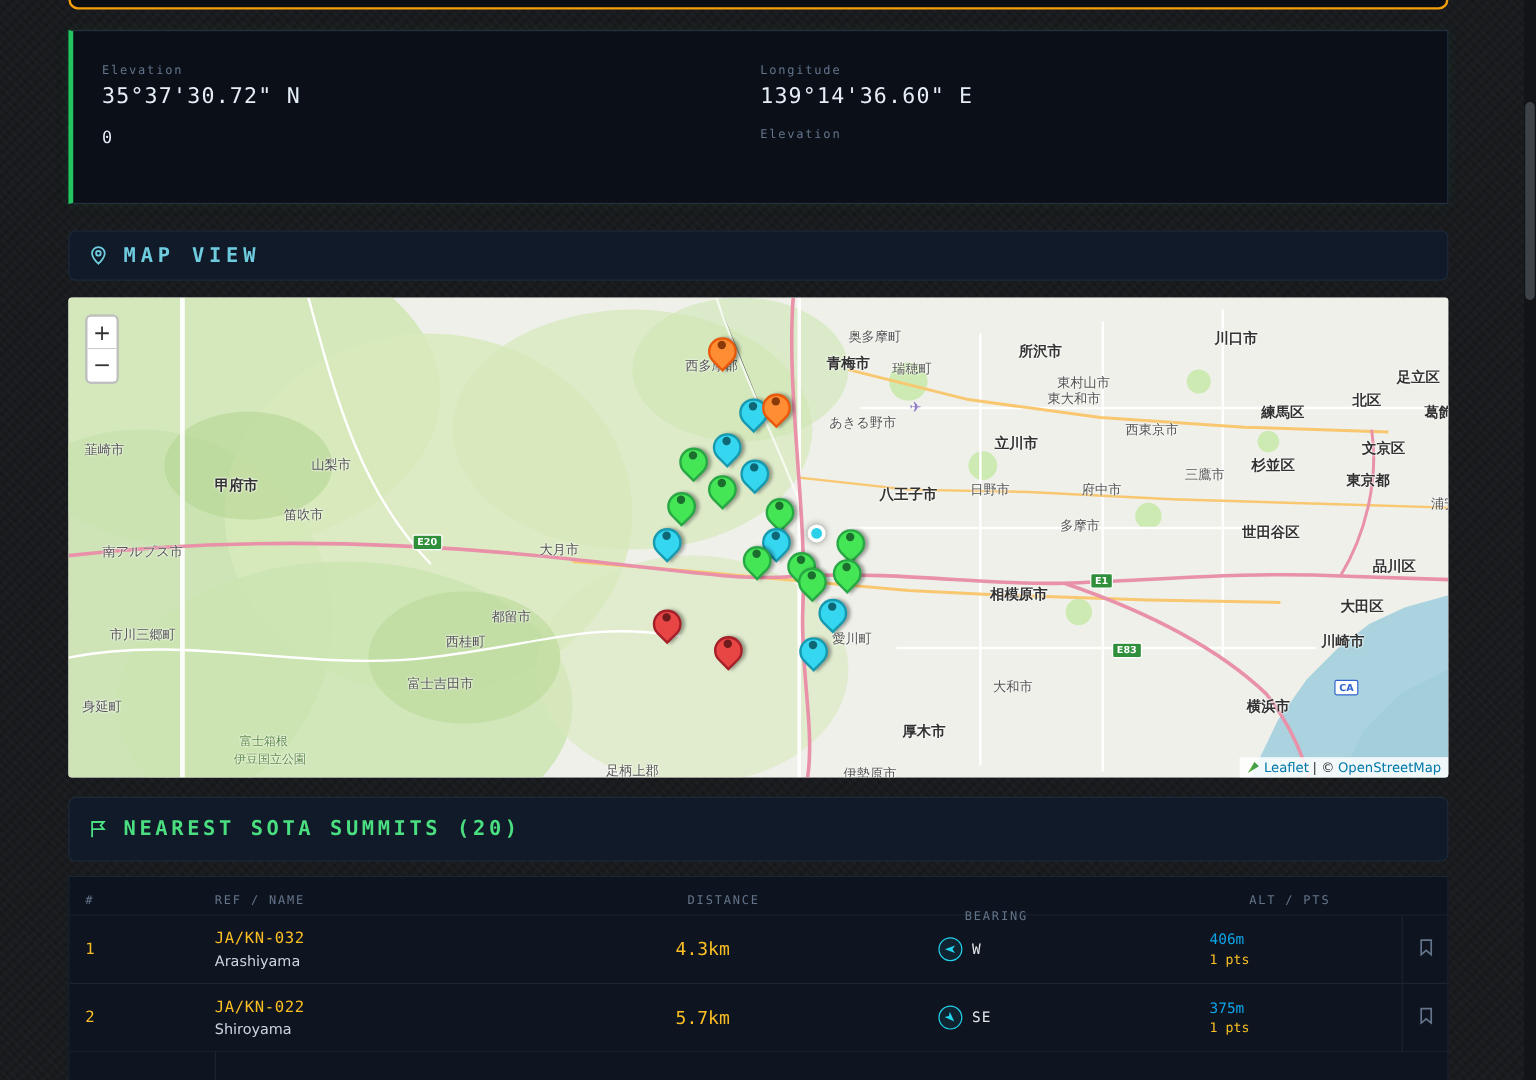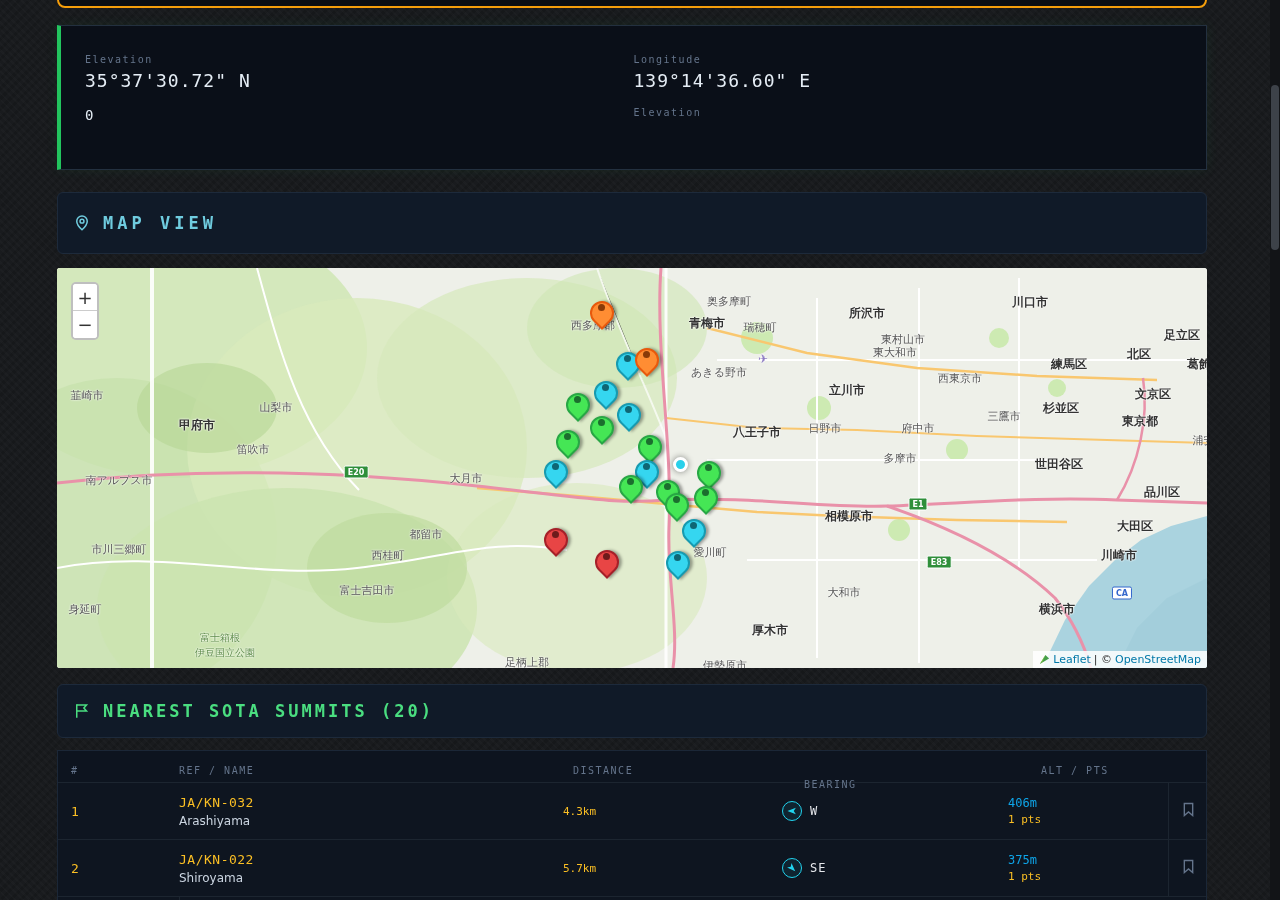--- a/index.html
+++ b/index.html
@@ -37,21 +37,21 @@
   .gps-value.sm { font-size:15px; }
   .gps-extra { color:#e5edf5; font-size:14px; margin-top:16px; }
   .gps-label.second { margin-top:16px; }
 
   
   .section-header {
     display:flex; align-items:center; gap:12px;
     background:#101a28; border:1px solid #1d2a3b; border-radius:6px;
     padding:0 15px;
   }
-  .map-header { margin-top:22px; height:62px; }
+  .map-header { margin-top:22px; height:42px; }
   .map-header .hdr-text { color:#6fccdf; font-size:17px; font-weight:bold; letter-spacing:4px; }
   .summits-header { margin-top:16px; height:54px; }
   .summits-header .hdr-text { color:#4ade80; font-size:17px; font-weight:bold; letter-spacing:3px; }
 
   
   .map {
     position:relative; margin-top:14px; height:400px;
     background:#eef0e9; overflow:hidden; border-radius:3px;
     font-family:"DejaVu Sans", sans-serif;
     cursor:crosshair;
@@ -134,21 +134,21 @@
   .thead { height:32px; background:#0d141f; border-bottom:1px solid #1c2530; }
   .thead > div { color:#64748b; font-size:10px; letter-spacing:1.5px; }
   .h-num { padding-left:13px; }
   .h-dist { padding-left:74px; }
   .h-bear { padding-left:90px;margin-top:28px; }
   .h-alt { padding-left:112px; }
   .trow { height:57px; background:#0e1520; border-bottom:1px solid #1c2530; cursor:pointer; }
   .c-num { padding-left:13px; color:#fbbf24; font-size:13px; }
   .c-ref .ref { color:#fbbf24; font-size:13px; letter-spacing:0.5px; }
   .c-ref .name { color:#cbd5e1; font-size:12px; margin-top:4px; font-family:"DejaVu Sans", sans-serif; }
-  .c-dist { padding-left:64px; color:#fbbf24; font-size:11px; }
+  .c-dist { padding-left:64px; color:#fbbf24; font-size:15px; }
   .c-bear { padding-left:68px; display:flex; align-items:center; gap:8px; }
   .compass {
     width:20px; height:20px; border-radius:50%;
     border:1.5px solid #22d3ee; background:rgba(34,211,238,0.08);
     display:flex; align-items:center; justify-content:center;
   }
   .bear-txt { color:#e5e7eb; font-size:12px; letter-spacing:1px; }
   .c-alt { padding-left:79px; }
   .c-alt .alt { color:#0ea5e9; font-size:12px; }
   .c-alt .pts { color:#fbbf24; font-size:11px; margin-top:3px; }

